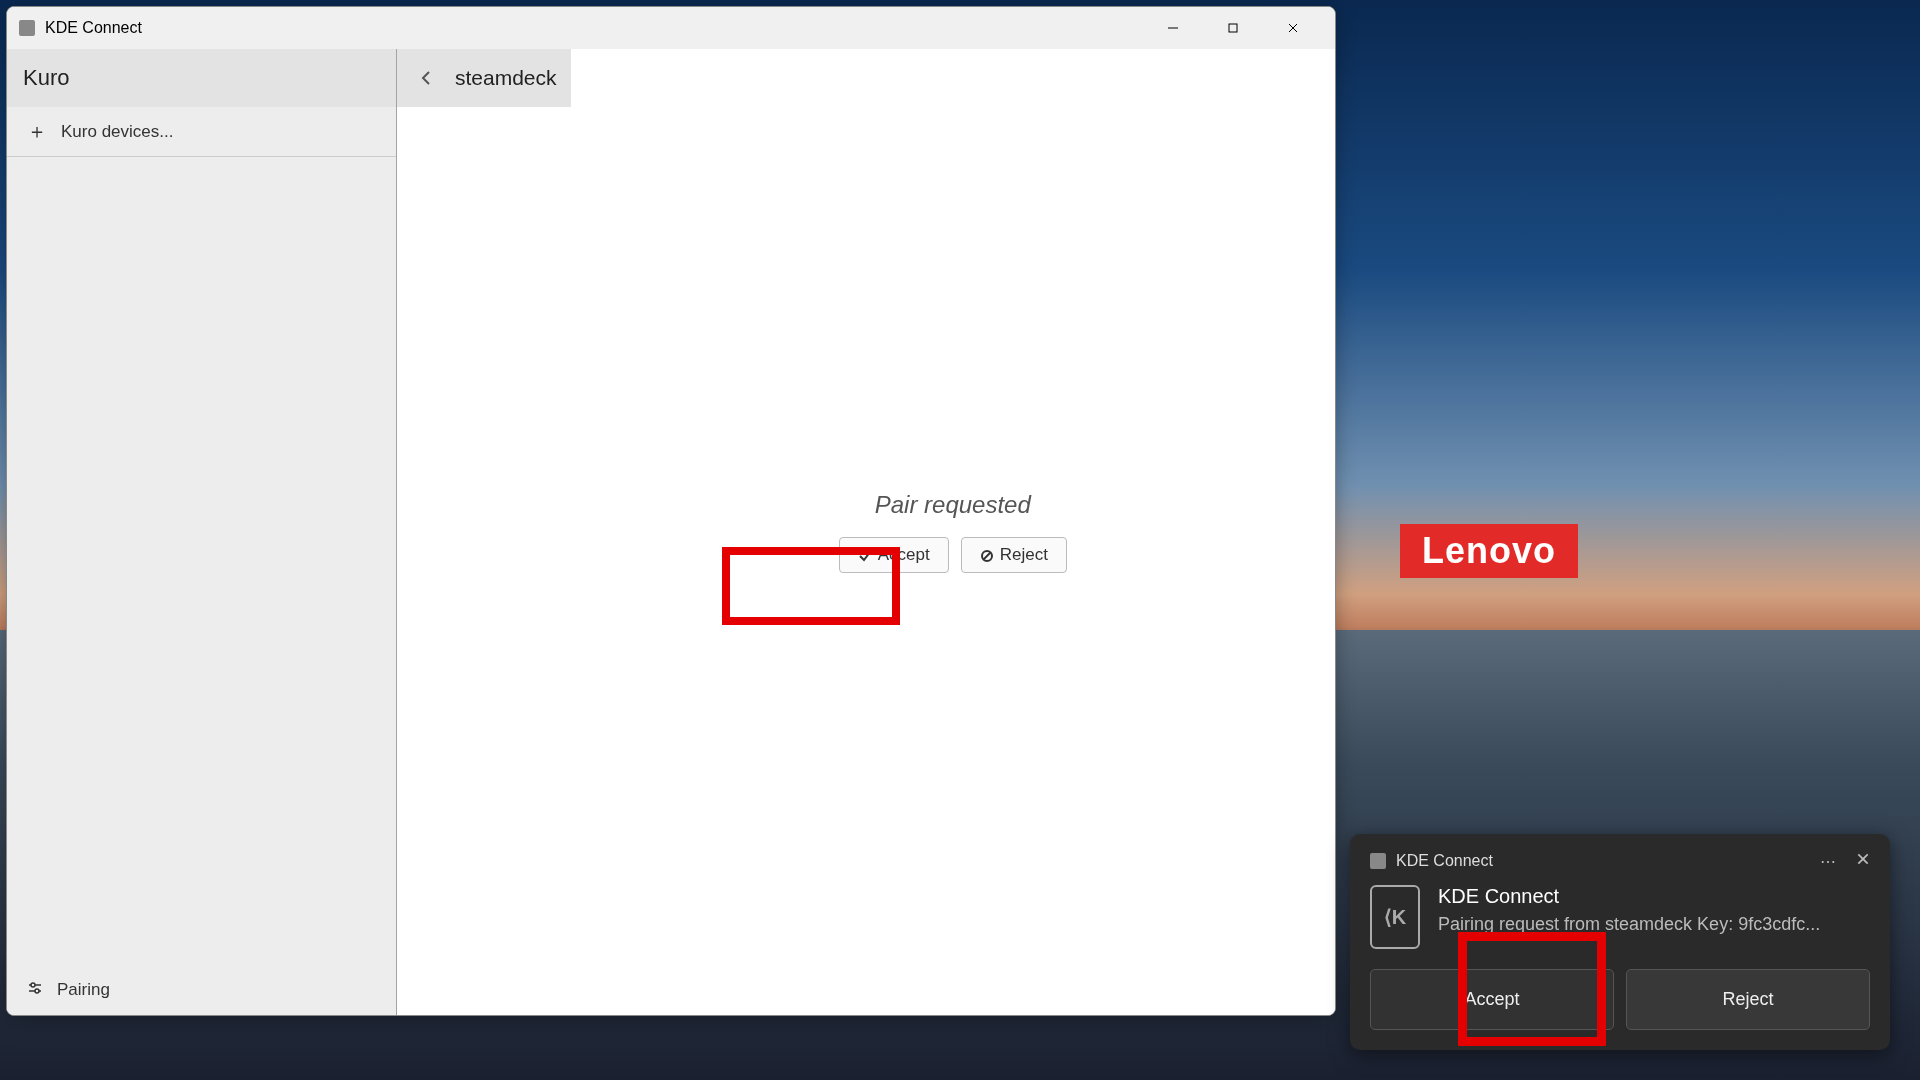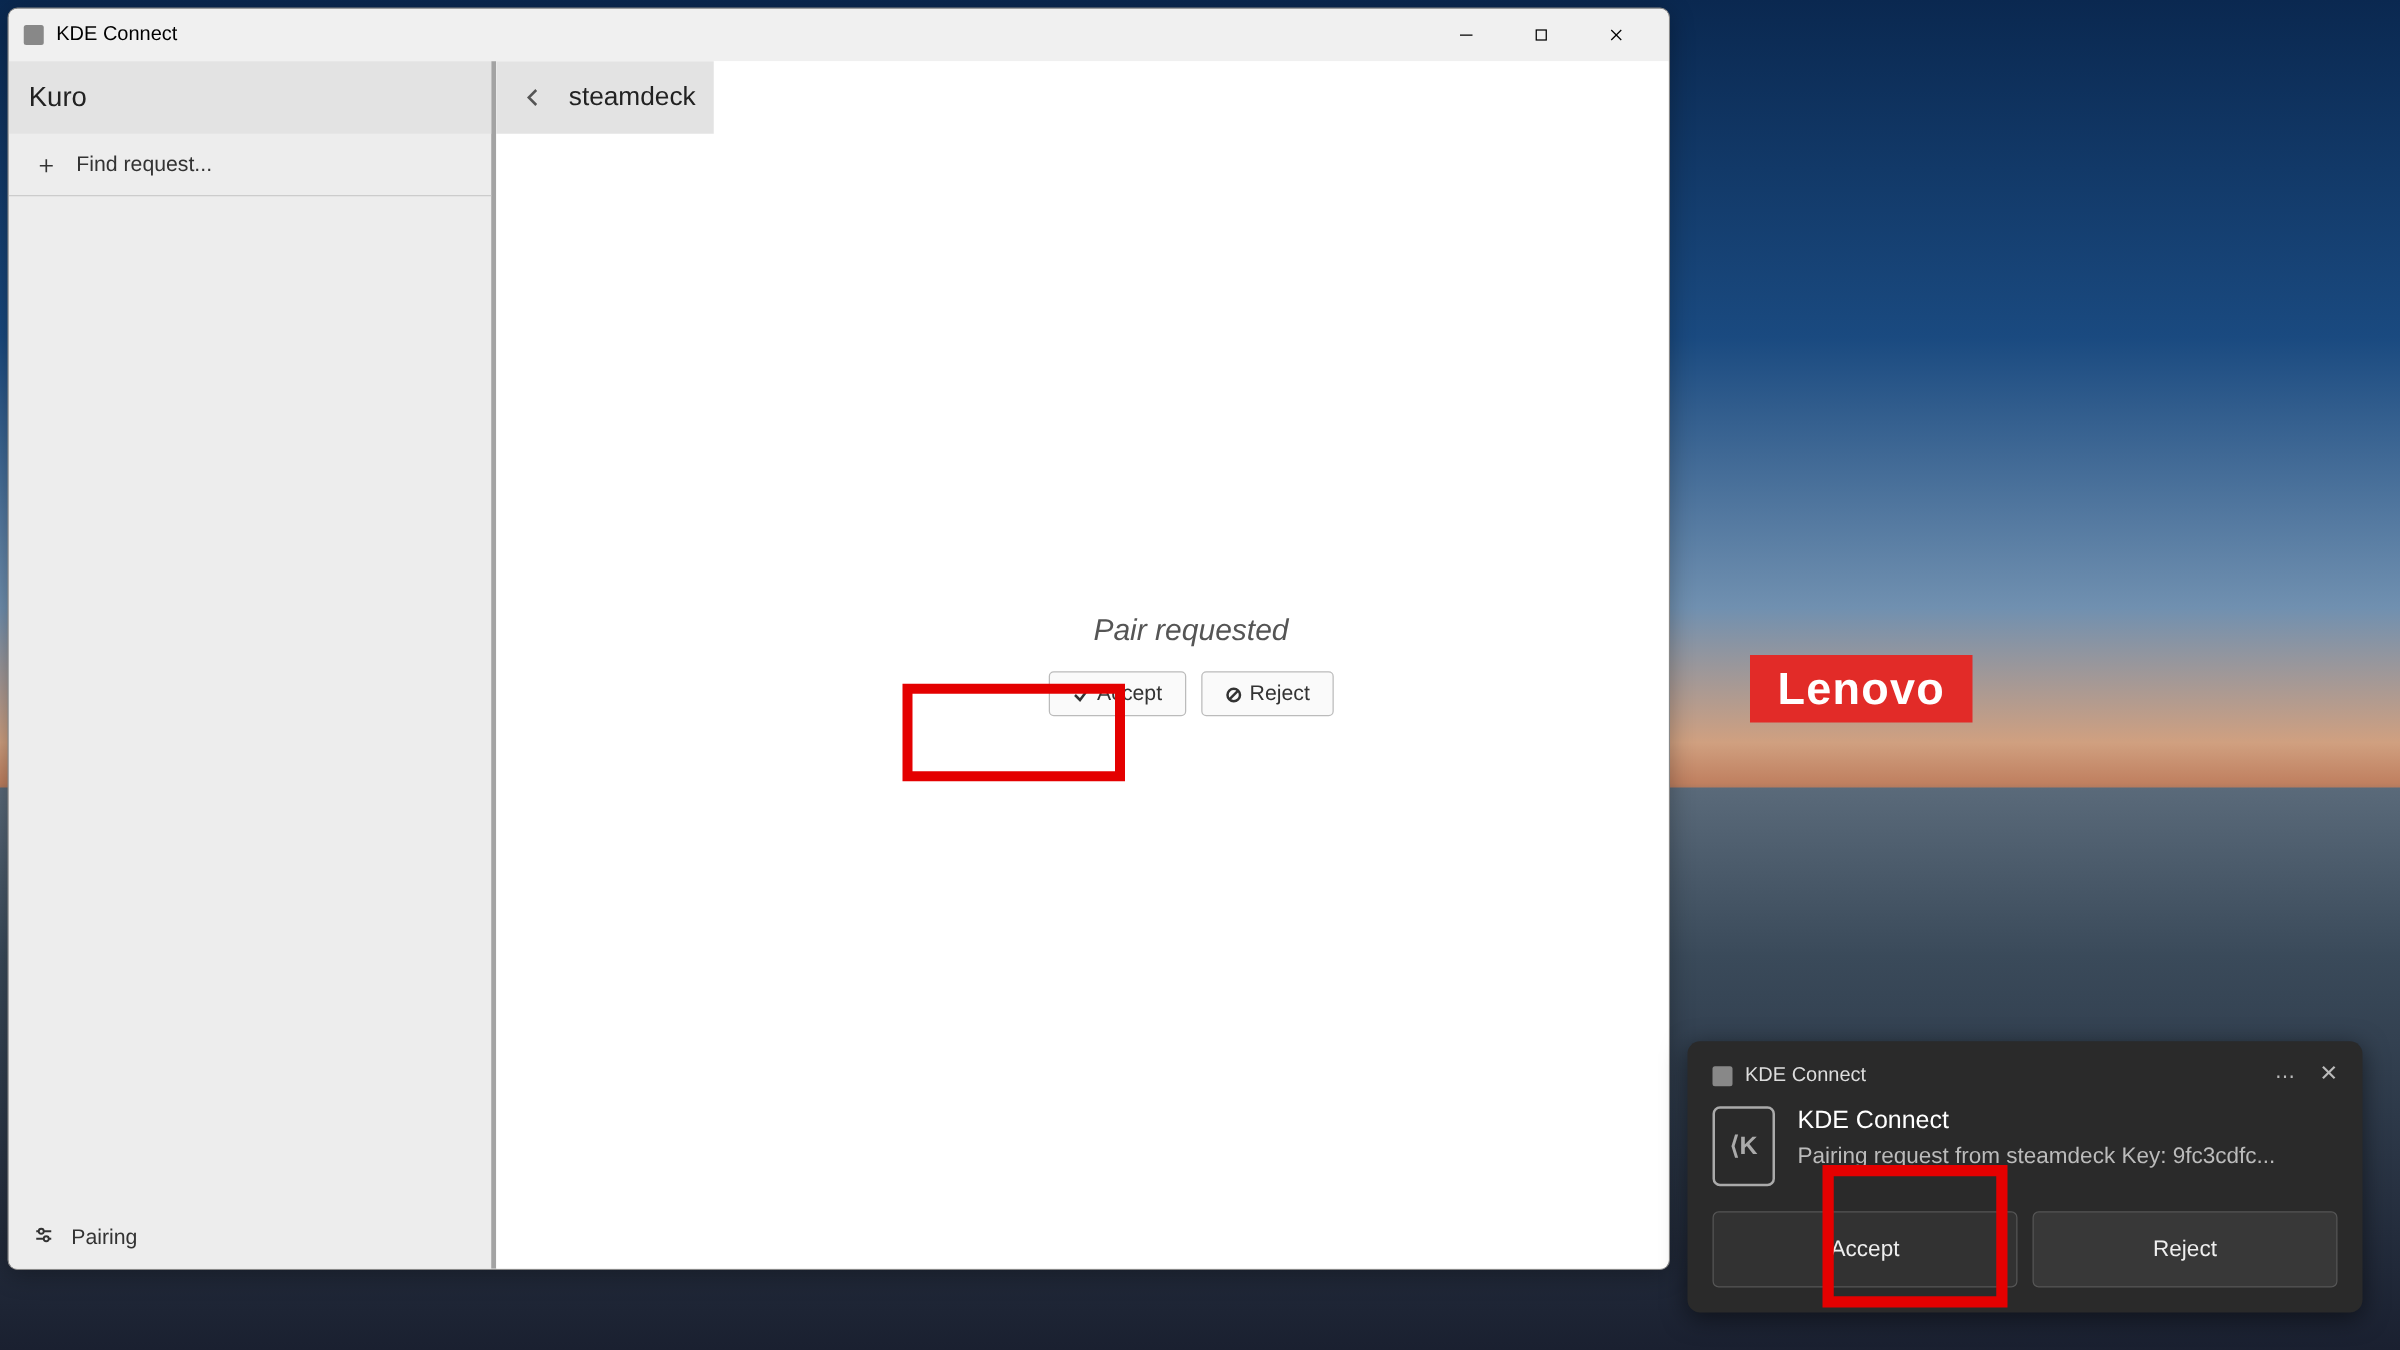--- a/index.html
+++ b/index.html
@@ -23,21 +23,21 @@
   padding: 0 12px; justify-content: space-between;
 }
 .titlebar-left { display: flex; align-items: center; gap: 10px; }
 .titlebar-icon { width: 16px; height: 16px; background: #888; border-radius: 2px; }
 .titlebar-title { font-size: 16px; color: #000; }
 .window-controls { display: flex; gap: 0; }
 .window-ctrl { width: 60px; height: 42px; display: flex; align-items: center; justify-content: center; cursor: pointer; }
 .win-body { flex: 1; display: flex; }
 .sidebar {
   width: 390px; background: #ededed; display: flex; flex-direction: column;
-  border-right: 4px solid #a3a3a3;
+  border-right: 1px solid #a3a3a3;
 }
 .sidebar-header {
   height: 58px; display: flex; align-items: center; padding: 0 16px;
   font-size: 22px; color: #222; background: #e3e3e3;
 }
 .find-devices {
   height: 50px; display: flex; align-items: center; padding: 0 20px;
   gap: 14px; cursor: pointer; border-bottom: 1px solid #ccc;
 }
 .plus-icon { font-size: 20px; color: #333; font-weight: 300; }
@@ -139,21 +139,21 @@
             <line x1="10" y1="2" x2="2" y2="10" stroke="#000" stroke-width="1"></line>
           </svg>
       </div>
     </div>
   </div>
   <div class="win-body">
     <div class="sidebar">
       <div class="sidebar-header">Kuro</div>
       <div class="find-devices">
         <span class="plus-icon">＋</span>
-        <span class="find-text">Find request...</span>
+        <span class="find-text">Kuro devices...</span>
       </div>
       <div class="sidebar-spacer"></div>
       <div class="settings-row">
         <span class="settings-icon">
           <svg width="16" height="16" viewBox="0 0 16 16">
               <line x1="2" y1="5" x2="14" y2="5" stroke="#333" stroke-width="1.5"></line>
               <circle cx="6" cy="5" r="2" fill="#ededed" stroke="#333" stroke-width="1.5"></circle>
               <line x1="2" y1="11" x2="14" y2="11" stroke="#333" stroke-width="1.5"></line>
               <circle cx="10" cy="11" r="2" fill="#ededed" stroke="#333" stroke-width="1.5"></circle>
             </svg>

